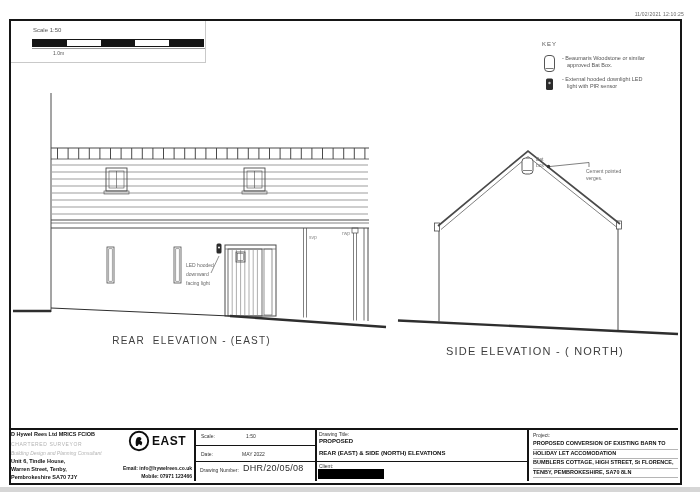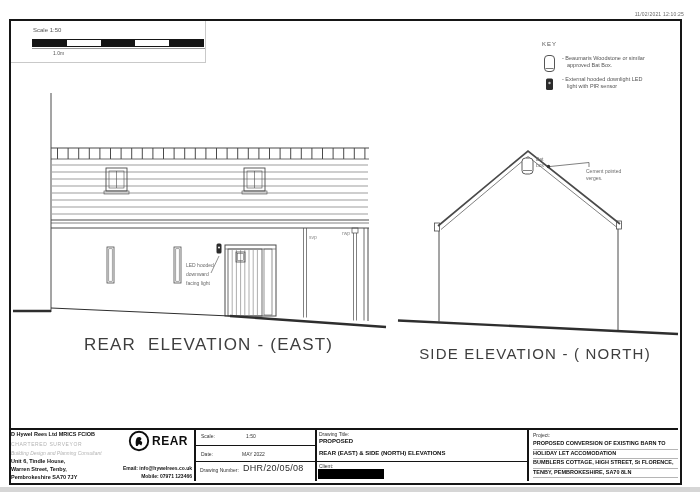--- a/index.html
+++ b/index.html
@@ -31,23 +31,23 @@
   .key-item2-text .l2{padding-left:5px;}
   .key-icon1{left:543px;top:54px;}
   .key-icon2{left:545px;top:77px;}
   
   .anno{color:#6a6a6a;font-size:5px;line-height:9px;}
   .led-note{left:186px;top:261px;}
   .svp-label{left:309px;top:234px;font-size:5px;color:#8a8a8a;}
   .rwp-label{left:342px;top:230px;font-size:5px;color:#8a8a8a;}
   .batbox-label{left:536px;top:157px;font-size:5px;line-height:5.5px;color:#6a6a6a;}
   .verges-note{left:586px;top:168px;font-size:5px;line-height:7px;color:#6a6a6a;}
-  .elev-title{font-size:17px;letter-spacing:1.2px;color:#3e3e3e;white-space:pre;text-align:center;}
+  .elev-title{font-size:10px;letter-spacing:1.2px;color:#3e3e3e;white-space:pre;text-align:center;}
   .rear-title{left:84px;top:335px;width:215px;}
-  .side-title{left:418px;top:345px;width:234px;font-size:15px;}
+  .side-title{left:418px;top:345px;width:234px;font-size:11px;}
   
   .tb-line{background:#141414;}
   .tb-top{left:9px;top:428px;width:669px;height:1.5px;}
   .tb-v1{left:194px;top:428px;width:1.5px;height:53px;}
   .tb-v2{left:315px;top:428px;width:1.5px;height:53px;}
   .tb-v3{left:527px;top:428px;width:1.5px;height:53px;}
   .tb-h-scale{left:194px;top:445px;width:122px;height:1px;}
   .tb-h-date{left:194px;top:461px;width:122px;height:1px;}
   .tb-h-title{left:315px;top:461px;width:213px;height:1px;}
   .tb-small{font-size:5px;color:#333;}
@@ -264,21 +264,21 @@
 <div class="abs tb-bold addr3">Pembrokeshire SA70 7JY</div>
 <div class="abs contact">
   <div>Email: info@hywelrees.co.uk</div>
   <div>Mobile: 07971 123466</div>
 </div>
 <div class="abs rics-logo">
   <svg width="22" height="24" viewBox="0 0 22 24">
     <circle cx="11" cy="12" r="9.2" fill="none" stroke="#0e0e0e" stroke-width="1.9"></circle>
     <path d="M8,17 C7,11 8.5,7.5 12,8.2 C14.3,8.8 13.5,11.5 11.3,11.8 C14.2,11.8 15.2,14 13.2,16.4 L11,15 L9.6,17 Z" fill="#0e0e0e"></path>
   </svg>
-  <span class="rics-text">REAR</span>
+  <span class="rics-text">EAST</span>
 </div>
 
 <div class="abs tb-small cell-scale-label">Scale:</div>
 <div class="abs tb-small cell-scale-value">1:50</div>
 <div class="abs tb-small cell-date-label">Date:</div>
 <div class="abs tb-small cell-date-value">MAY 2022</div>
 <div class="abs tb-small cell-dn-label">Drawing Number:</div>
 <div class="abs cell-dn-value">DHR/20/05/08</div>
 
 <div class="abs tb-small cell-dt-label">Drawing Title:</div>

